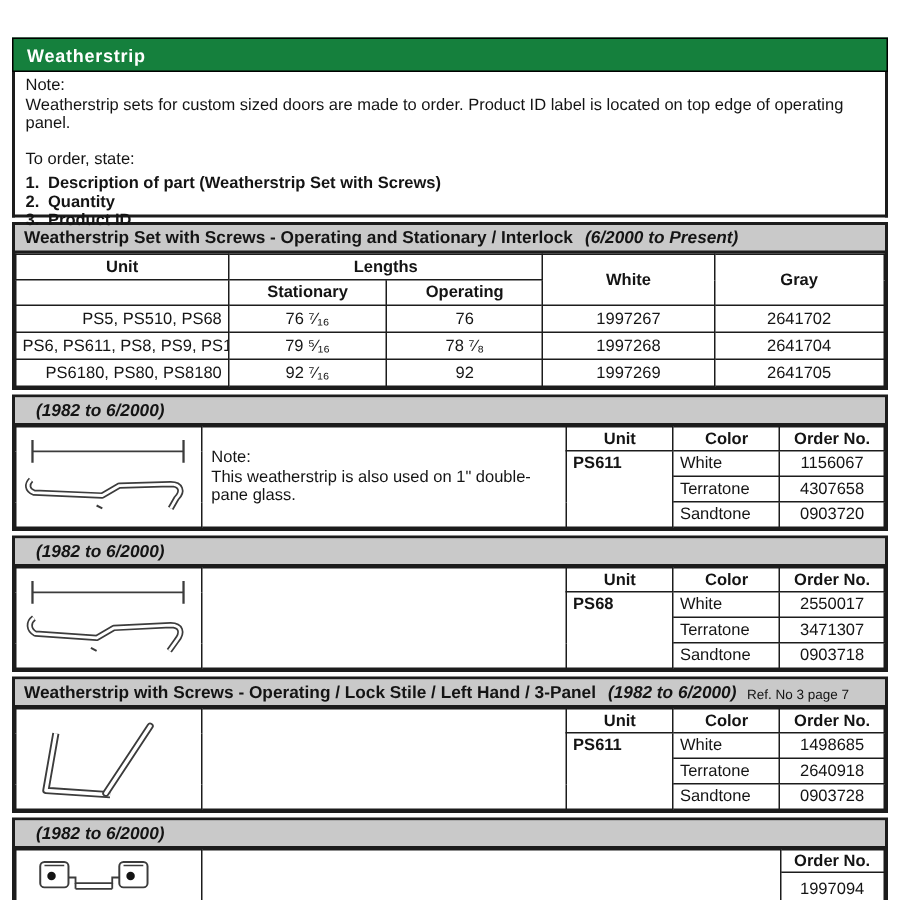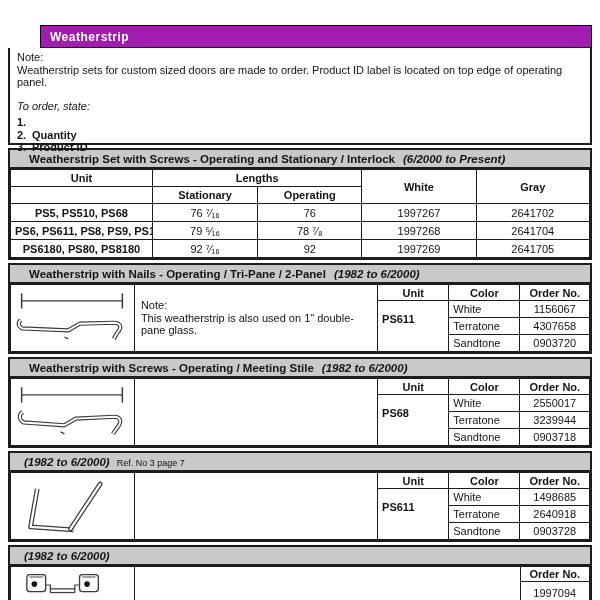--- a/index.html
+++ b/index.html
@@ -3,51 +3,50 @@
 <meta charset="utf-8">
 <style>
   html,body{margin:0;padding:0;background:#fff;}
   .page{
     width:600px;height:600px;box-sizing:border-box;
     padding:25px 8px 0 8px;
     font-family:"Liberation Sans",sans-serif;color:#141414;background:#fff;
   }
   
   .title-bar{
-    background:#a21caf;color:#fff;height:23px;box-sizing:border-box;
+    background:#15803d;color:#fff;height:23px;box-sizing:border-box;
     padding:4px 9px;font-size:12px;font-weight:bold;letter-spacing:.5px;
     border:1px solid #000;
-    margin-left:32px;
   }
   
   .note-box{
     border:2px solid #1c1c1c;border-top:none;height:97px;box-sizing:border-box;
     padding:3px 7px;font-size:11px;line-height:12.5px;
   }
   .note-label{font-weight:normal;}
-  .order-intro{font-style:italic;margin-top:11px;}
+  .order-intro{margin-top:11px;}
   .steps{margin-top:4px;font-weight:bold;}
   .step{display:flex;line-height:12.5px;}
   .step-num{width:15px;flex:0 0 15px;}
   
   .section{border:2px solid #1c1c1c;margin-top:3px;}
   .section-header{
     background:#c9c9c9;height:19px;box-sizing:border-box;padding:2px 6px;
     border-bottom:2px solid #1c1c1c;display:flex;align-items:center;
     font-size:11.5px;white-space:nowrap;overflow:hidden;
   }
-  .section-title{font-weight:bold;margin-left:13px;}
+  .section-title{font-weight:bold;}
   .section-date{font-weight:bold;font-style:italic;margin-left:8px;text-align:right;}
   .section-ref{font-size:9px;margin-left:7px;padding-top:2px;}
   table{border-collapse:collapse;width:100%;table-layout:fixed;}
   td{border:1px solid #1c1c1c;font-size:11px;padding:0 4px;overflow:hidden;white-space:nowrap;}
   .th{font-weight:bold;text-align:center;}
   .c{text-align:center;}
-  .unit-names{font-weight:bold;text-align:center;}
-  .unit-top{font-weight:bold;text-align:left;vertical-align:top;padding-top:12px;}
+  .unit-names{font-weight:normal;text-align:right;}
+  .unit-top{font-weight:bold;text-align:left;vertical-align:top;padding-top:2px;}
   .diagram-cell{text-align:center;vertical-align:middle;padding:2px;}
   .mid-note{font-size:11px;line-height:12.5px;vertical-align:middle;white-space:normal;padding:0 6px;}
   .hr17{height:17px;} .hr18{height:18px;} .hr16{height:16px;} .hr17b{height:17px;} 
   .hr15{height:15px;} .hr22{height:22px;}
   svg{display:block;margin:0 auto;}
 </style>
 </head>
 <body>
 
 <div class="page">
@@ -56,20 +55,21 @@
     <span>Weatherstrip</span>
   </div>
 
   <div class="note-box">
     <div class="note-label">Note:</div>
     <div>Weatherstrip sets for custom sized doors are made to order. Product ID label is located on top edge of operating panel.</div>
     <div class="order-intro">To order, state:</div>
     <div class="steps">
       <div class="step">
         <span class="step-num">1.</span>
+        <span>Description of part (Weatherstrip Set with Screws)</span>
       </div>
       <div class="step">
         <span class="step-num">2.</span>
         <span>Quantity</span>
       </div>
       <div class="step">
         <span class="step-num">3.</span>
         <span>Product ID</span>
       </div>
     </div>
@@ -120,21 +120,20 @@
         <td class="c">92</td>
         <td class="c">1997269</td>
         <td class="c">2641705</td>
       </tr>
     </tbody>
       </table>
   </div>
 
   <div class="section">
     <div class="section-header">
-      <span class="section-title">Weatherstrip with Nails - Operating / Tri-Pane / 2-Panel</span>
       <span class="section-date">(1982 to 6/2000)</span>
     </div>
     <table>
       <colgroup>
           <col style="width:21.4%">
           <col style="width:42%">
           <col style="width:12.3%">
           <col style="width:12.3%">
           <col style="width:12%">
         </colgroup>
@@ -170,21 +169,20 @@
       <tr class="hr17b">
         <td>Sandtone</td>
         <td class="c">0903720</td>
       </tr>
     </tbody>
       </table>
   </div>
 
   <div class="section">
     <div class="section-header">
-      <span class="section-title">Weatherstrip with Screws - Operating / Meeting Stile</span>
       <span class="section-date">(1982 to 6/2000)</span>
     </div>
     <table>
       <colgroup>
           <col style="width:21.4%">
           <col style="width:42%">
           <col style="width:12.3%">
           <col style="width:12.3%">
           <col style="width:12%">
         </colgroup>
@@ -205,32 +203,33 @@
         <td class="th">Color</td>
         <td class="th">Order No.</td>
       </tr>
       <tr class="hr17b">
         <td class="unit-top" rowspan="3">PS68</td>
         <td>White</td>
         <td class="c">2550017</td>
       </tr>
       <tr class="hr17b">
         <td>Terratone</td>
-        <td class="c">3239944</td>
+        <td class="c">3471307</td>
       </tr>
       <tr class="hr17b">
         <td>Sandtone</td>
         <td class="c">0903718</td>
       </tr>
     </tbody>
       </table>
   </div>
 
   <div class="section">
     <div class="section-header">
+      <span class="section-title">Weatherstrip with Screws - Operating / Lock Stile / Left Hand / 3-Panel</span>
       <span class="section-date">(1982 to 6/2000)</span>
       <span class="section-ref">Ref. No 3 page 7</span>
     </div>
     <table>
       <colgroup>
           <col style="width:21.4%">
           <col style="width:42%">
           <col style="width:12.3%">
           <col style="width:12.3%">
           <col style="width:12%">

